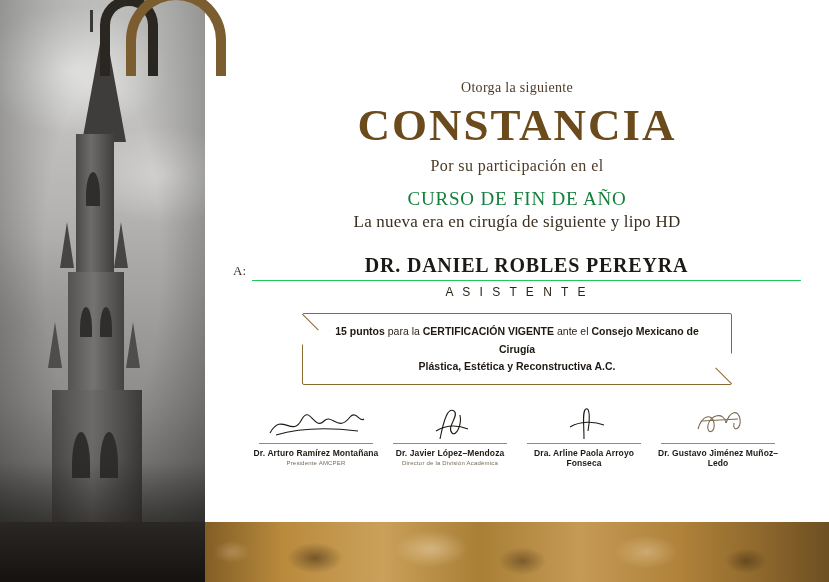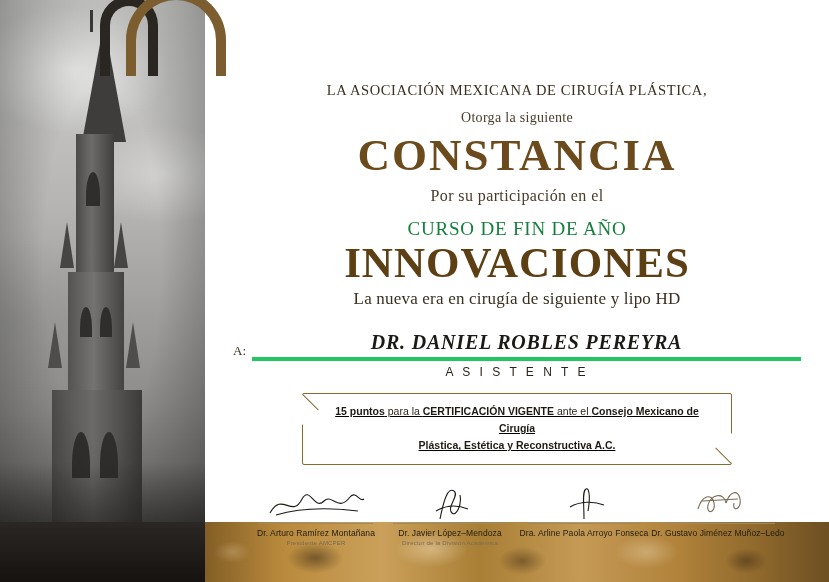--- a/index.html
+++ b/index.html
@@ -224,23 +224,22 @@
     padding: 0 4px;
   }
   .name-row .a-label {
     font-family: "Liberation Serif", serif;
     font-size: 13px;
     color: #3a2f20;
     padding-bottom: 2px;
   }
   .name-row .name-line {
     flex: 1;
-    border-bottom: 4px solid #22c55e;
+    border-bottom: 1px solid #22c55e;
     padding-bottom: 3px;
-    font-style: italic;
   }
   .name-row .name-text {
     font-family: "Liberation Serif", serif;
     font-size: 20px;
     font-weight: bold;
     letter-spacing: .8px;
     color: #1c1a16;
   }
 
   .como {
@@ -257,21 +256,20 @@
   }
 
   .points-box {
     margin: 14px auto 0;
     width: 430px;
     border: 1.6px solid #8a6a30;
     border-radius: 2px;
     padding: 9px 14px;
     position: relative;
     background: #ffffff;
-    text-decoration: underline;
   }
   .points-box .cut-tl, .points-box .cut-br {
     position: absolute; width: 22px; height: 22px; background: #ffffff;
   }
   .points-box .cut-tl { left: -3px; top: -3px; border-right: 1.6px solid #8a6a30; transform: rotate(-45deg) translate(-11px,0); }
   .points-box .cut-br { right: -3px; bottom: -3px; border-left: 1.6px solid #8a6a30; transform: rotate(-45deg) translate(11px,0); }
   .points-box .line1, .points-box .line2 {
     font-size: 10.5px;
     color: #2f2619;
     line-height: 1.65;
@@ -292,21 +290,21 @@
     height: 38px;
     display: flex; align-items: flex-end; justify-content: center;
   }
   .sig .rule {
     border-top: .8px solid #9a8straight;
     border-top: .8px solid #9a8a6d;
     margin: 2px 10px 4px;
   }
   .sig .sname {
     font-size: 8.5px;
-    font-weight: normal;
+    font-weight: bold;
     color: #1f1b15;
     letter-spacing: .1px;
   }
   .sig .srole {
     margin-top: 2px;
     font-size: 6px;
     color: #7a6a52;
     letter-spacing: .2px;
   }
 </style>
@@ -347,32 +345,30 @@
   </div>
 
   <div class="bottom-band">
     <div class="mural"></div>
     <div class="left-dark"></div>
   </div>
 
   <div class="content">
 
     <div class="assoc-line">
-      <div>LA ASOCIACIÓN MEXICANA DE CIRUGÍA PLÁSTICA,</div>
     </div>
 
     <div class="otorga">Otorga la siguiente</div>
 
     <div class="constancia">CONSTANCIA</div>
 
     <div class="porsu">Por su participación en el</div>
 
     <div class="curso">CURSO DE FIN DE AÑO</div>
 
-    <div class="innovaciones">INNOVACIONES</div>
 
     <div class="subtitle">La nueva era en cirugía de siguiente y lipo HD</div>
 
     <div class="name-row">
       <span class="a-label">A:</span>
       <span class="name-line">
         <span class="name-text">DR. DANIEL ROBLES PEREYRA</span>
       </span>
     </div>
 

